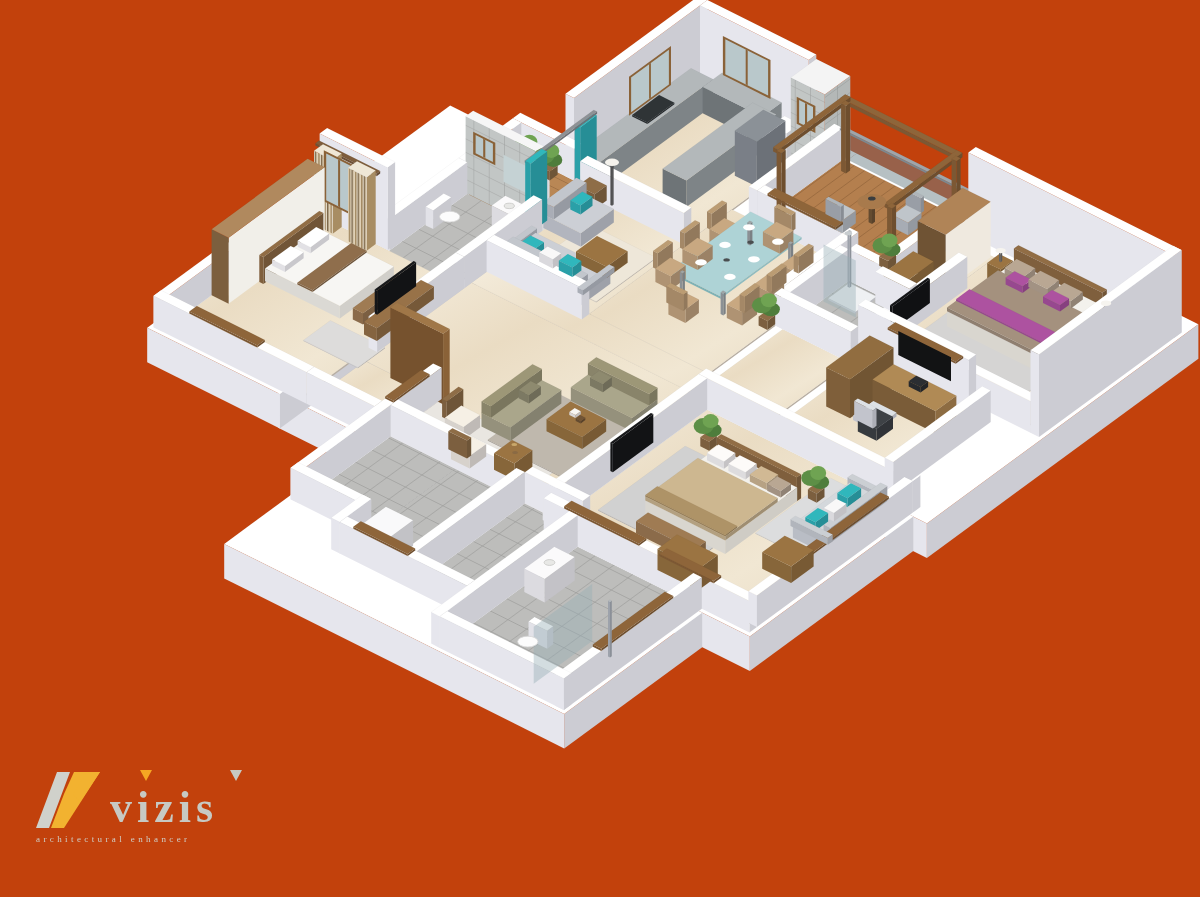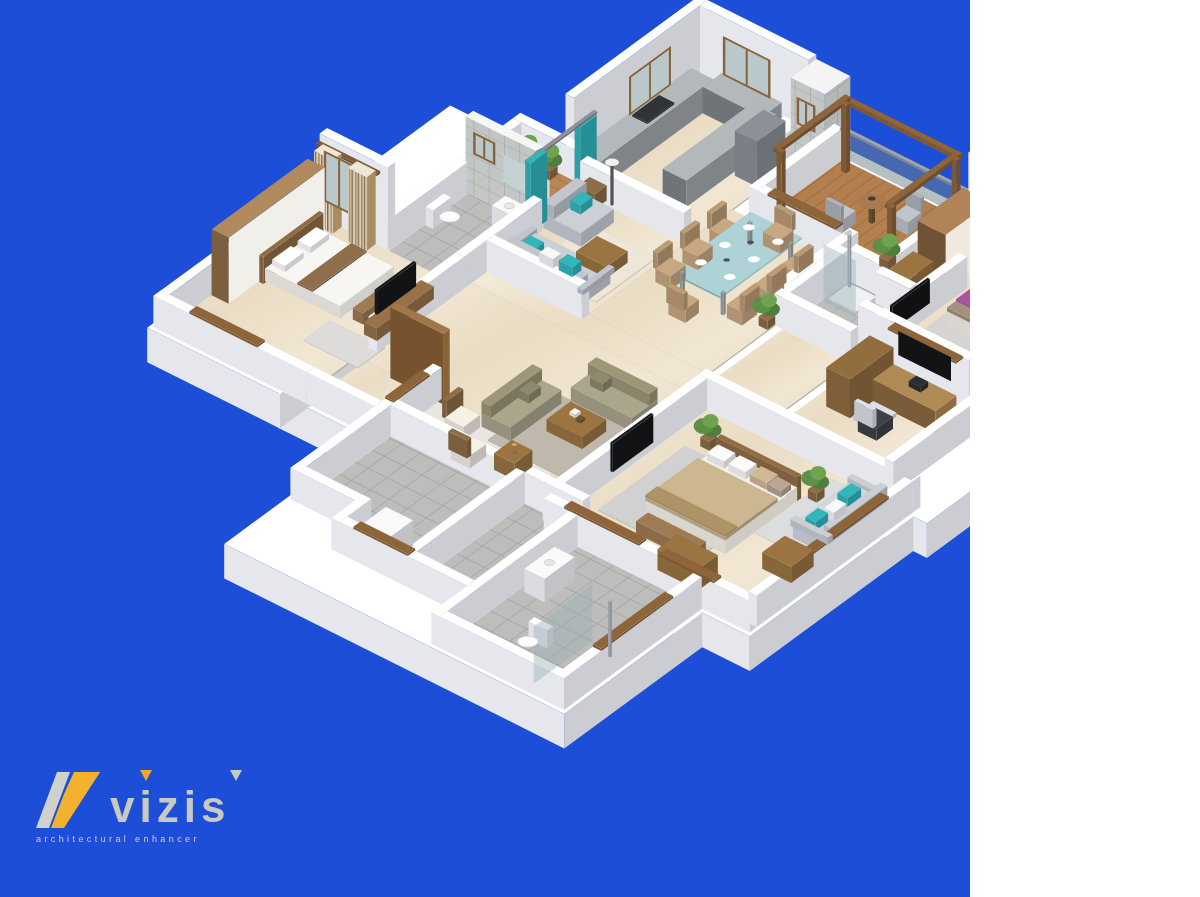--- a/index.html
+++ b/index.html
@@ -1,17 +1,17 @@
 <!DOCTYPE html>
 <html><head>
 <meta charset="utf-8">
 <style>
   html,body{margin:0;padding:0;background:#ffffff;}
-  #stage{position:relative;width:970px;height:897px;background:#1d4ed8;overflow:hidden;
-         font-family:Liberation Sans, sans-serif;}
+  #stage{position:relative;width:1200px;height:897px;background:#c2410c;overflow:hidden;
+         font-family:Liberation Serif, serif;}
   #scene{position:absolute;left:0;top:0;}
   #logo{position:absolute;left:24px;top:756px;}
   .brand-name{font-weight:bold;letter-spacing:5px;}
   .brand-tagline{letter-spacing:3.4px;}
 </style>
 </head>
 <body>
 
 <div id="stage">
   <svg id="scene" width="1200" height="897" viewBox="0 0 1200 897" xmlns="http://www.w3.org/2000/svg">

